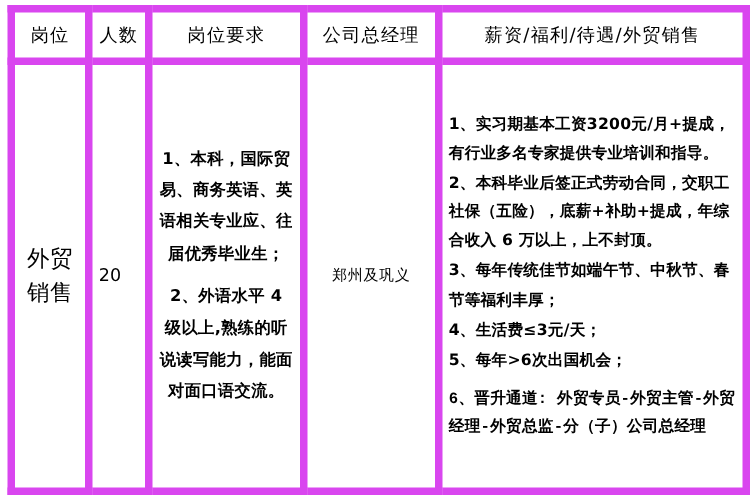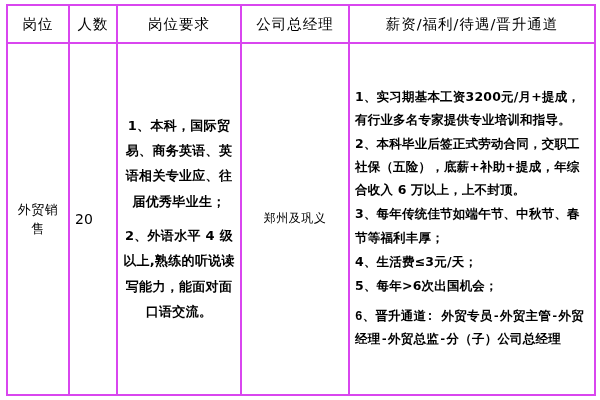--- a/index.html
+++ b/index.html
@@ -21,42 +21,42 @@
     box-sizing: border-box;
     padding: 4px 6px 4px 6px;
   }
   table.job-table {
     width: 588px;
     height: 392px;
     border-collapse: collapse;
     table-layout: fixed;
   }
   table.job-table td, table.job-table th {
-    border: 2px solid #d946ef;
+    border: 6px solid #d946ef;
     padding: 3px 5px;
     vertical-align: middle;
     font-weight: normal;
   }
   thead th {
     text-align: center;
     font-size: 14.5px;
     font-weight: bold;
     letter-spacing: 1px;
     height: 30px;
     padding: 4px 2px;
   }
   .col-post { width: 62px; }
   .col-count { width: 48px; }
   .col-req { width: 124px; }
   .col-loc { width: 108px; }
   .col-pay { width: 246px; }
 
   td.cell-post {
     text-align: center;
-    font-size: 13px;
+    font-size: 18px;
     letter-spacing: 0.5px;
     line-height: 1.5;
   }
   td.cell-count {
     text-align: left;
     font-size: 14px;
   }
   td.cell-loc {
     text-align: center;
     font-size: 12px;
@@ -101,21 +101,21 @@
       <col class="col-req">
       <col class="col-loc">
       <col class="col-pay">
     </colgroup>
     <thead>
       <tr>
         <th>岗位</th>
         <th>人数</th>
         <th>岗位要求</th>
         <th>公司总经理</th>
-        <th>薪资/福利/待遇/晋升通道</th>
+        <th>薪资/福利/待遇/外贸销售</th>
       </tr>
     </thead>
     <tbody>
       <tr>
         <td class="cell-post">外贸销售</td>
         <td class="cell-count">20</td>
         <td class="cell-req">
           <p class="para gap">1、本科，国际贸易、商务英语、英语相关专业应、往届优秀毕业生；</p>
           <p class="para">2、外语水平 4 级以上,熟练的听说读写能力，能面对面口语交流。</p>
         </td>

